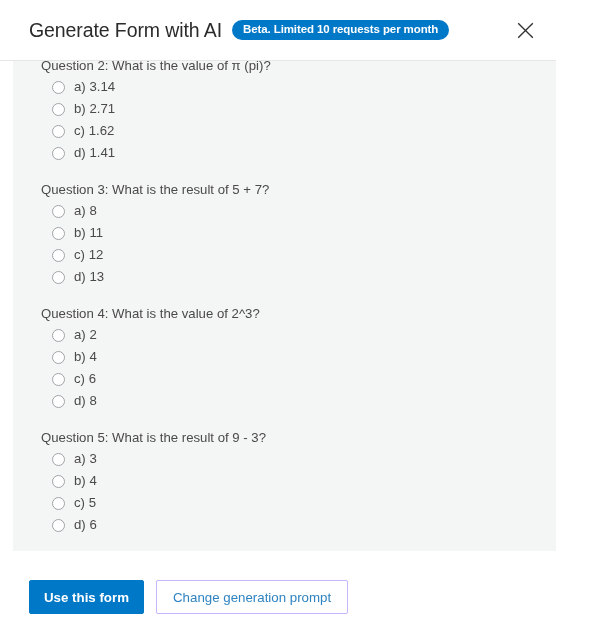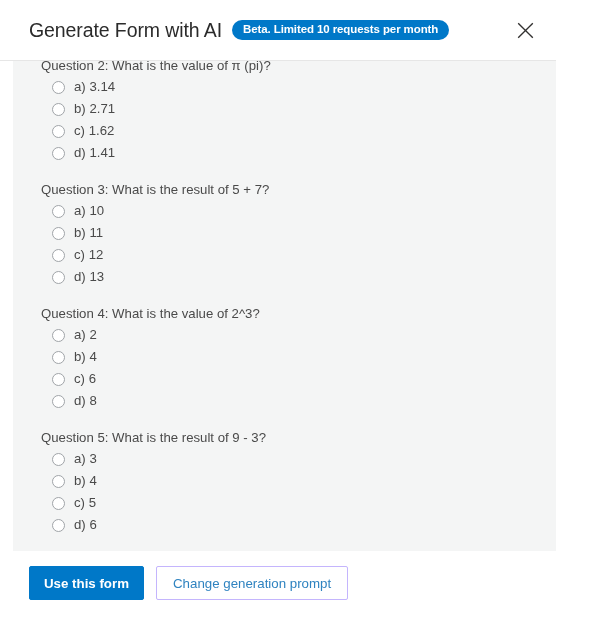--- a/index.html
+++ b/index.html
@@ -151,21 +151,21 @@
     cursor: pointer;
     line-height: normal;
   }
 
   
   .dlg-footer {
     flex: 0 0 auto;
     height: 77px;
     background: #ffffff;
     display: flex;
-    align-items: flex-start;
+    align-items: center;
     padding: 15px 22px 0 29px;
     box-sizing: border-box;
     position: relative;
   }
 
   .btn-primary {
     font-family: "Liberation Sans", sans-serif;
     background: #0078c8;
     color: #ffffff;
     border: 1px solid #0078c8;
@@ -241,21 +241,21 @@
           <div class="opt-row">
             <span class="radio"></span>
             <span class="opt-label">d) 1.41</span>
           </div>
         </div>
 
         <div class="question-block">
           <div class="q-text">Question 3: What is the result of 5 + 7?</div>
           <div class="opt-row">
             <span class="radio"></span>
-            <span class="opt-label">a) 10</span>
+            <span class="opt-label">a) 8</span>
           </div>
           <div class="opt-row">
             <span class="radio"></span>
             <span class="opt-label">b) 11</span>
           </div>
           <div class="opt-row">
             <span class="radio"></span>
             <span class="opt-label">c) 12</span>
           </div>
           <div class="opt-row">

